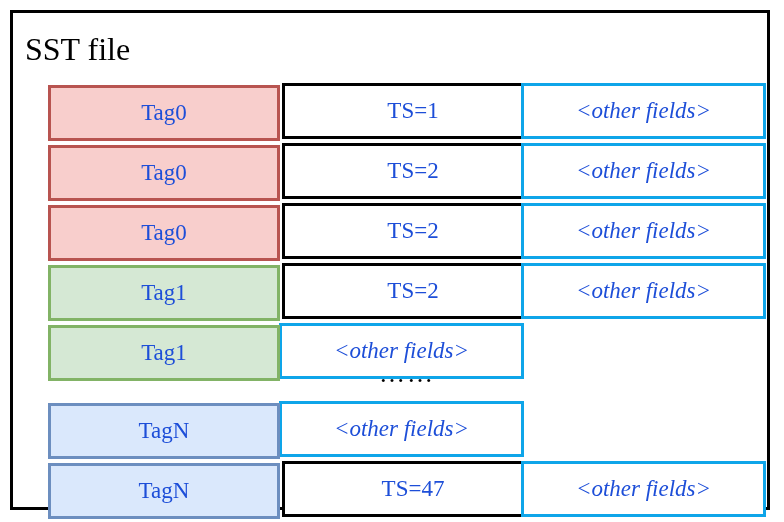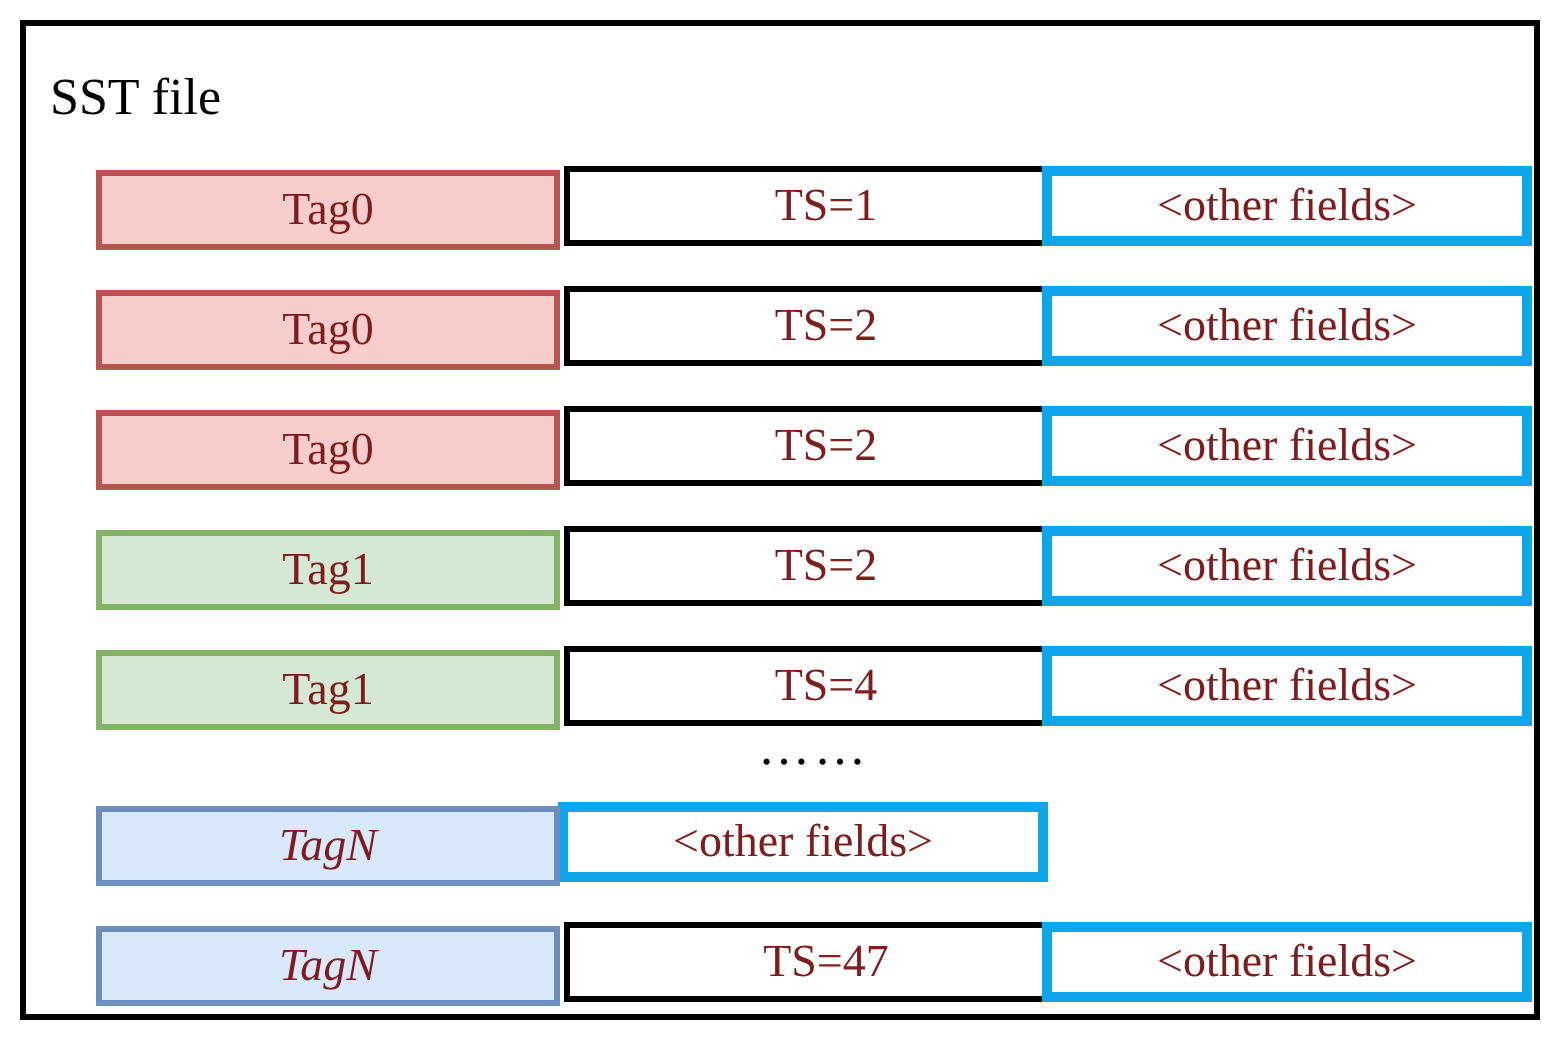--- a/index.html
+++ b/index.html
@@ -22,67 +22,68 @@
     width: 760px;
     height: 500px;
     box-sizing: border-box;
     border: 3px solid #000000;
     background: #ffffff;
   }
   .title {
     position: absolute;
     left: 12px;
     top: 21px;
-    font-size: 26px;
+    font-size: 32px;
     line-height: 30px;
     color: #000000;
     white-space: nowrap;
   }
   .rows {
     position: absolute;
     left: 35px;
     top: 70px;
     width: 718px;
   }
   .row {
     display: flex;
     align-items: flex-start;
     height: 40px;
     margin-bottom: 20px;
   }
   .cell {
     box-sizing: border-box;
-    height: 40px;
+    height: 56px;
     display: flex;
     align-items: center;
     justify-content: center;
     font-size: 23px;
-    color: #7f1d1d;
+    color: #1d4ed8;
     background: #ffffff;
     white-space: nowrap;
   }
   .tag-cell {
     width: 232px;
     border: 3px solid #000000;
     transform: translateY(2px);
     margin-right: 2px;
   }
   .ts-cell {
     width: 242px;
     border: 3px solid #000000;
     padding-left: 20px;
   }
   .other-cell {
     width: 245px;
     margin-left: -3px;
-    border: 5px solid #0ea5e9;
+    border: 3px solid #0ea5e9;
+    font-style: italic;
   }
   .row[data-color="red"]   .tag-cell { background: #f8cecc; border-color: #b85450; }
   .row[data-color="green"] .tag-cell { background: #d5e8d4; border-color: #82b366; }
-  .row[data-color="blue"]  .tag-cell { background: #dae8fc; border-color: #6c8ebf; font-style: italic; }
+  .row[data-color="blue"]  .tag-cell { background: #dae8fc; border-color: #6c8ebf; }
   .ellipsis-block {
     height: 38px;
     margin-top: -20px;
     margin-bottom: 0;
     display: flex;
     align-items: center;
     justify-content: center;
   }
   .ellipsis-block span {
     font-size: 26px;
@@ -119,21 +120,20 @@
       </div>
 
       <div class="row" data-color="green">
         <div class="cell tag-cell">Tag1</div>
         <div class="cell ts-cell">TS=2</div>
         <div class="cell other-cell">&lt;other fields&gt;</div>
       </div>
 
       <div class="row" data-color="green">
         <div class="cell tag-cell">Tag1</div>
-        <div class="cell ts-cell">TS=4</div>
         <div class="cell other-cell">&lt;other fields&gt;</div>
       </div>
 
       <div class="ellipsis-block">
         <span>……</span>
       </div>
 
       <div class="row" data-color="blue">
         <div class="cell tag-cell">TagN</div>
         <div class="cell other-cell">&lt;other fields&gt;</div>

